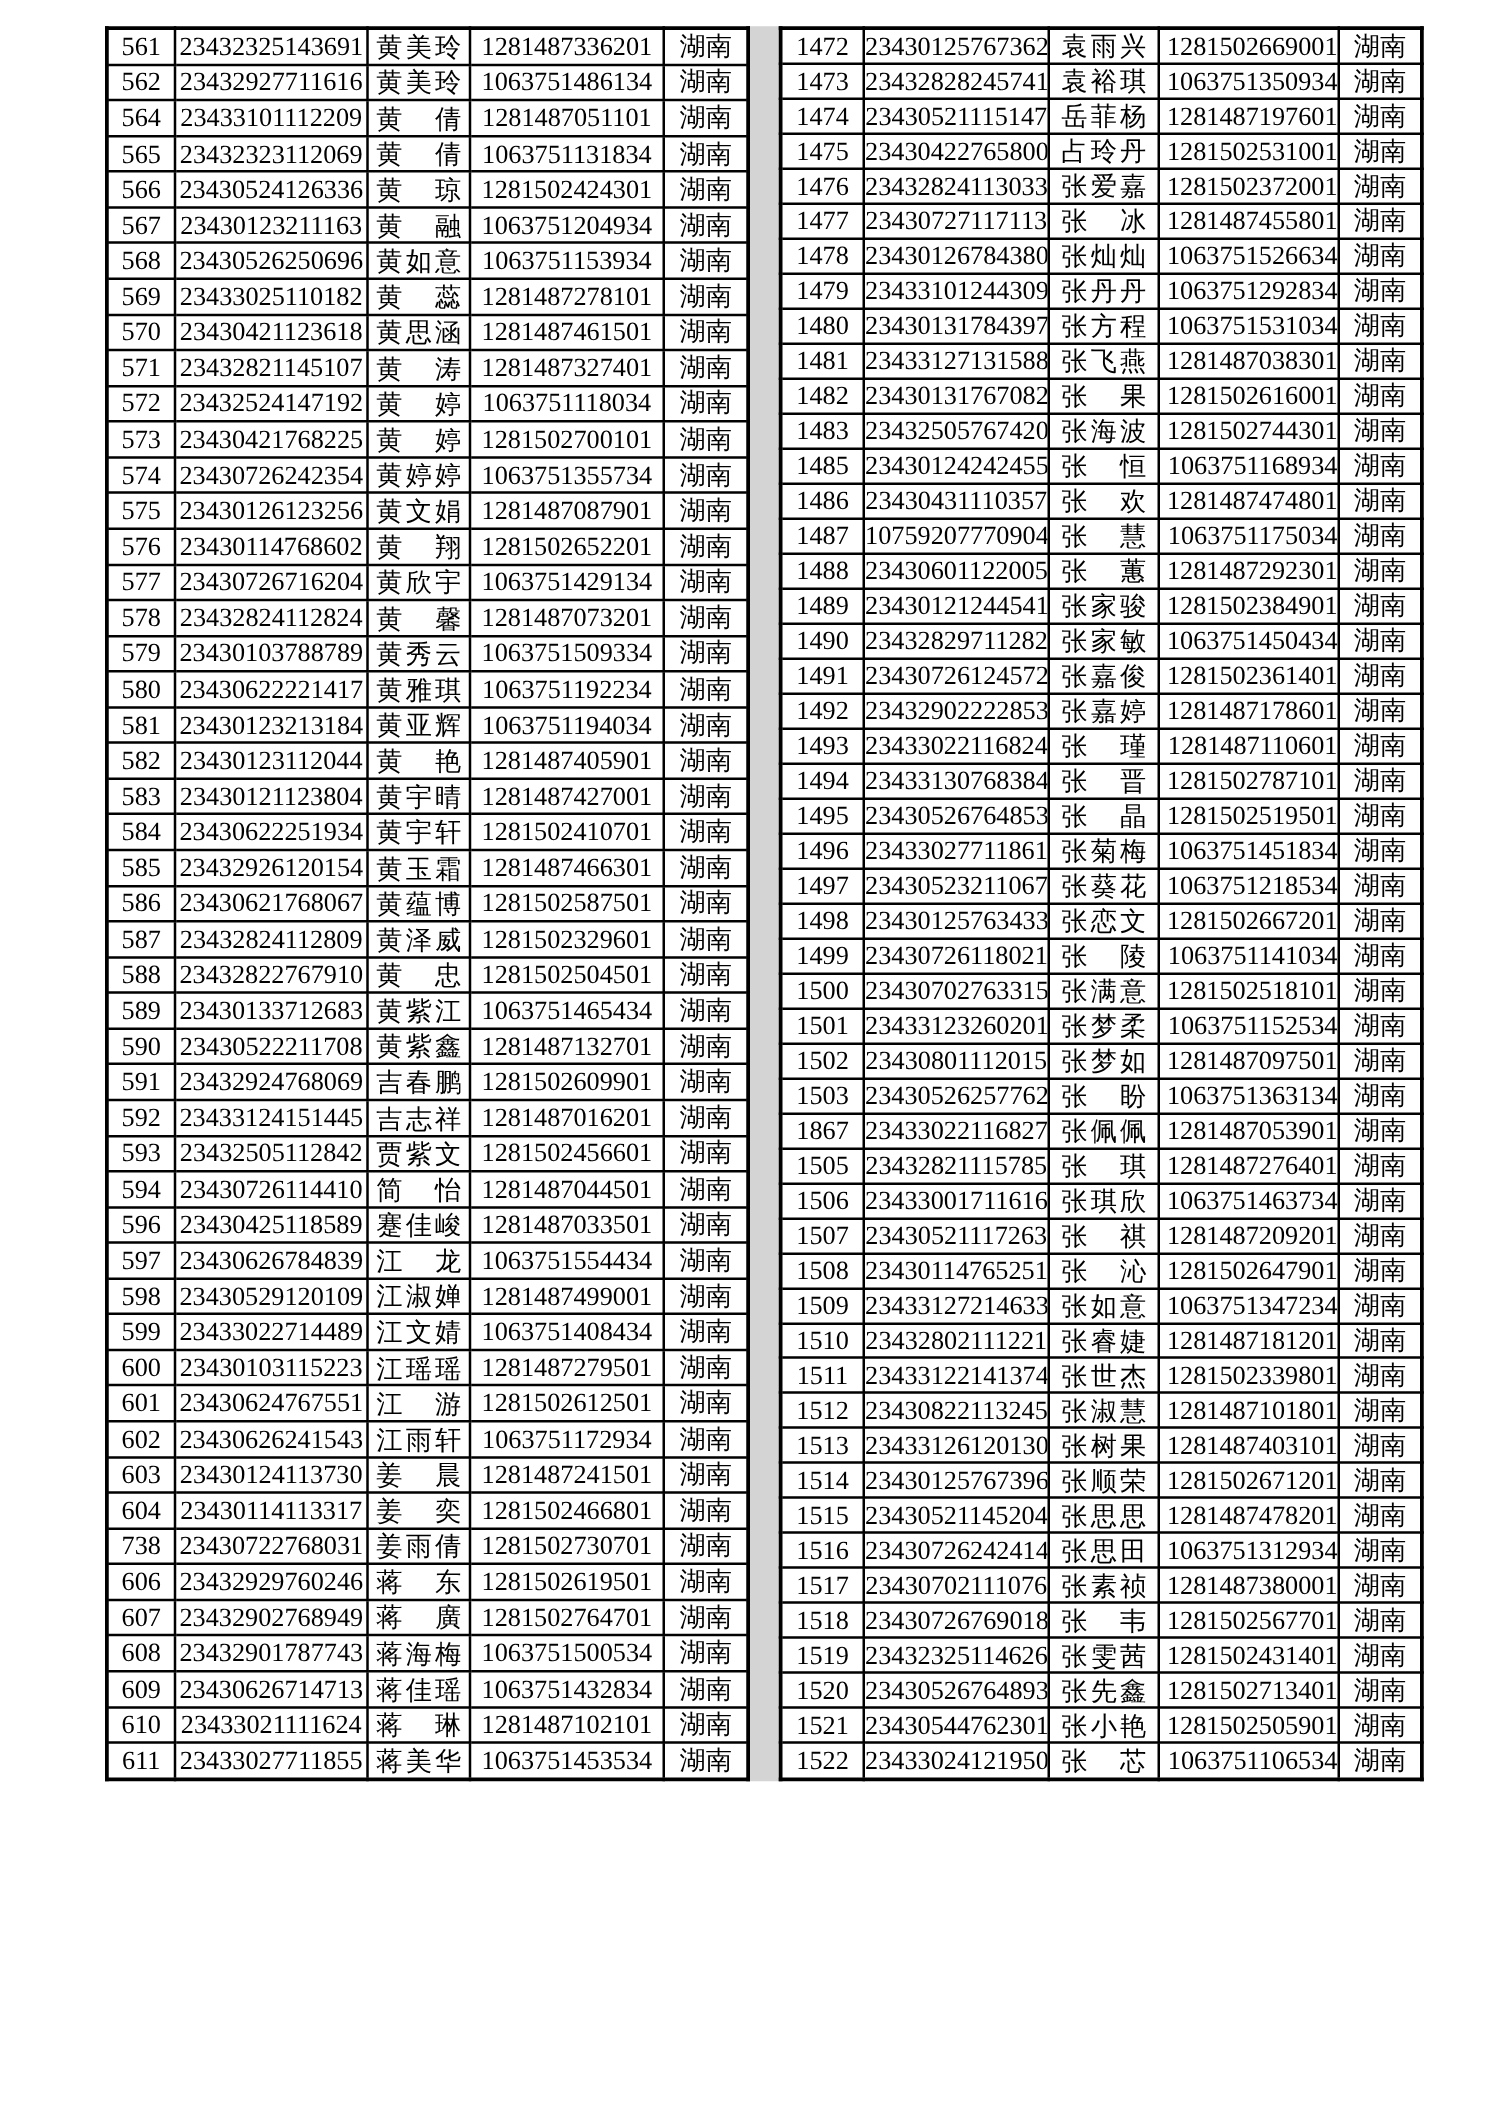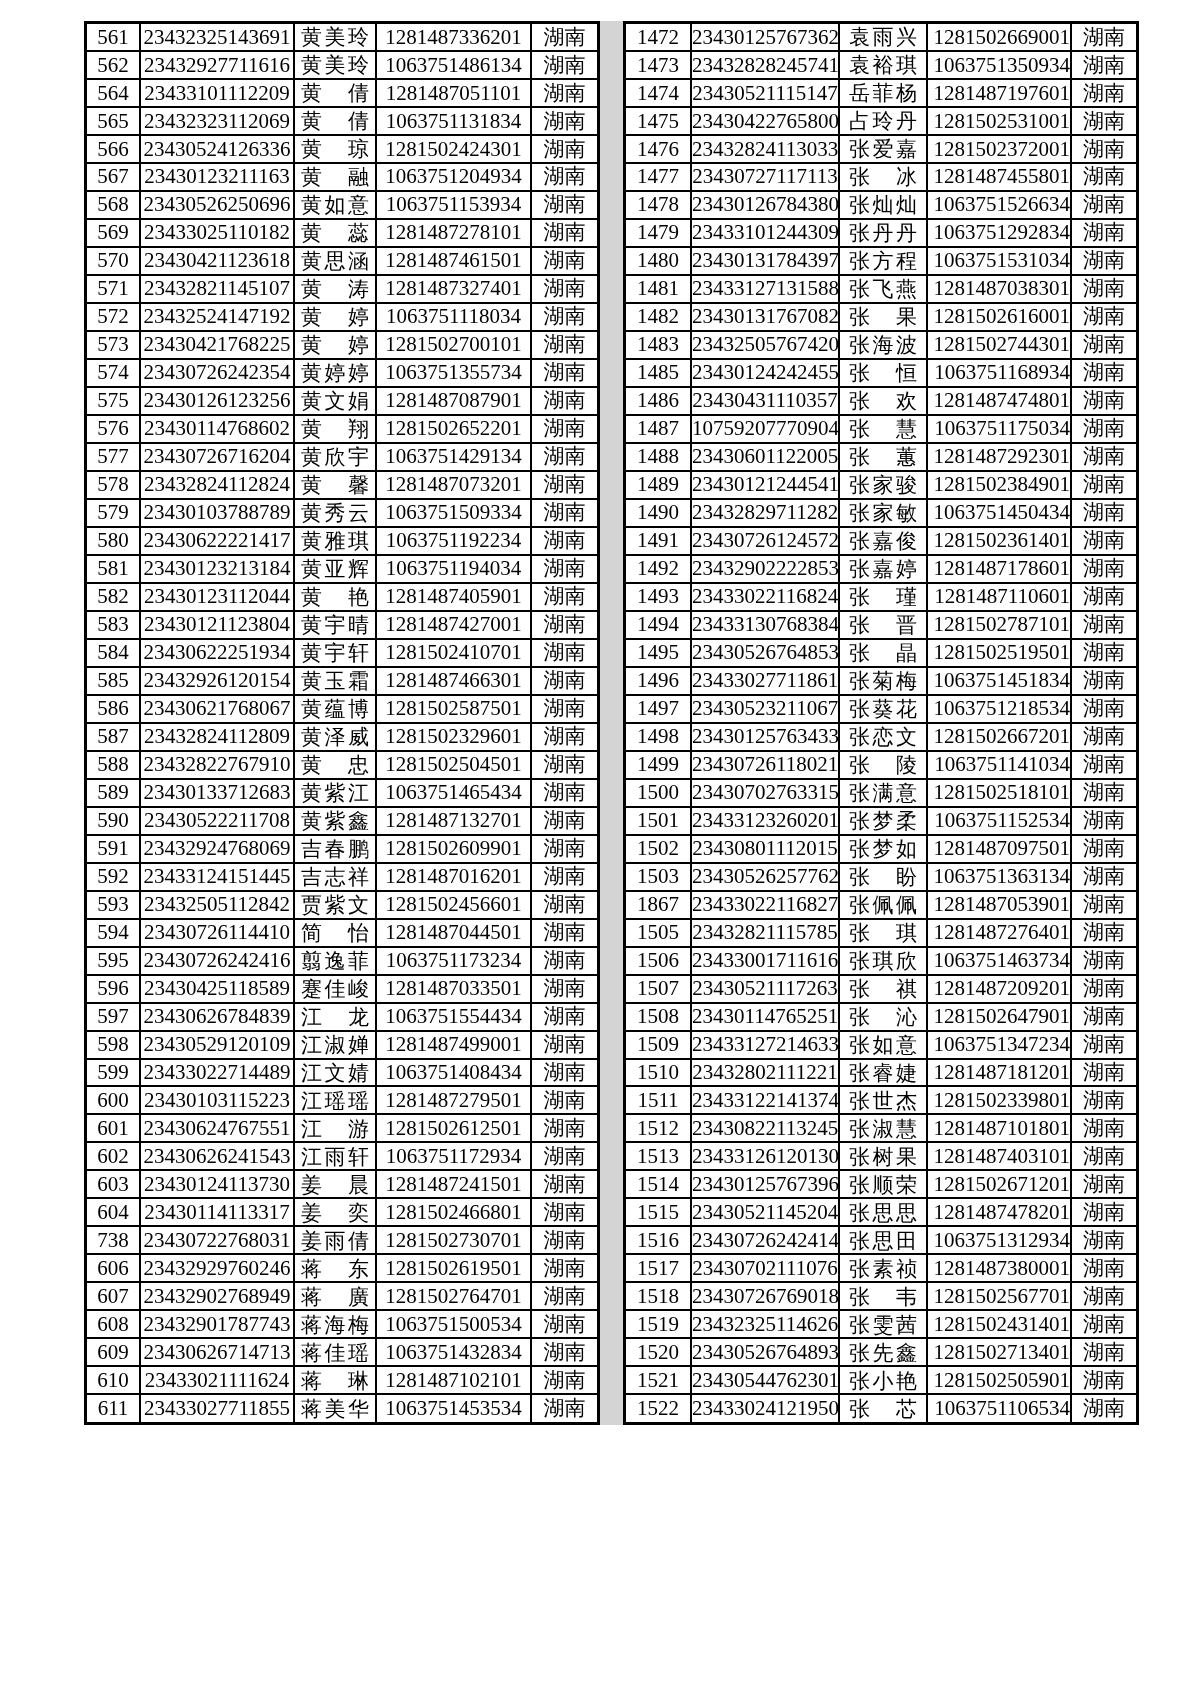--- a/index.html
+++ b/index.html
@@ -304,27 +304,20 @@
             <td class="col-prov cell-prov">湖南</td>
           </tr>
           <tr>
             <td class="col-seq  cell-seq">594</td>
             <td class="col-id   cell-id">23430726114410</td>
             <td class="col-name cell-name"><span class="name-j">简怡</span></td>
             <td class="col-num  cell-num">1281487044501</td>
             <td class="col-prov cell-prov">湖南</td>
           </tr>
           <tr>
-            <td class="col-seq  cell-seq">595</td>
-            <td class="col-id   cell-id">23430726242416</td>
-            <td class="col-name cell-name"><span class="name-j">翦逸菲</span></td>
-            <td class="col-num  cell-num">1063751173234</td>
-            <td class="col-prov cell-prov">湖南</td>
-          </tr>
-          <tr>
             <td class="col-seq  cell-seq">596</td>
             <td class="col-id   cell-id">23430425118589</td>
             <td class="col-name cell-name"><span class="name-j">蹇佳峻</span></td>
             <td class="col-num  cell-num">1281487033501</td>
             <td class="col-prov cell-prov">湖南</td>
           </tr>
           <tr>
             <td class="col-seq  cell-seq">597</td>
             <td class="col-id   cell-id">23430626784839</td>
             <td class="col-name cell-name"><span class="name-j">江龙</span></td>

